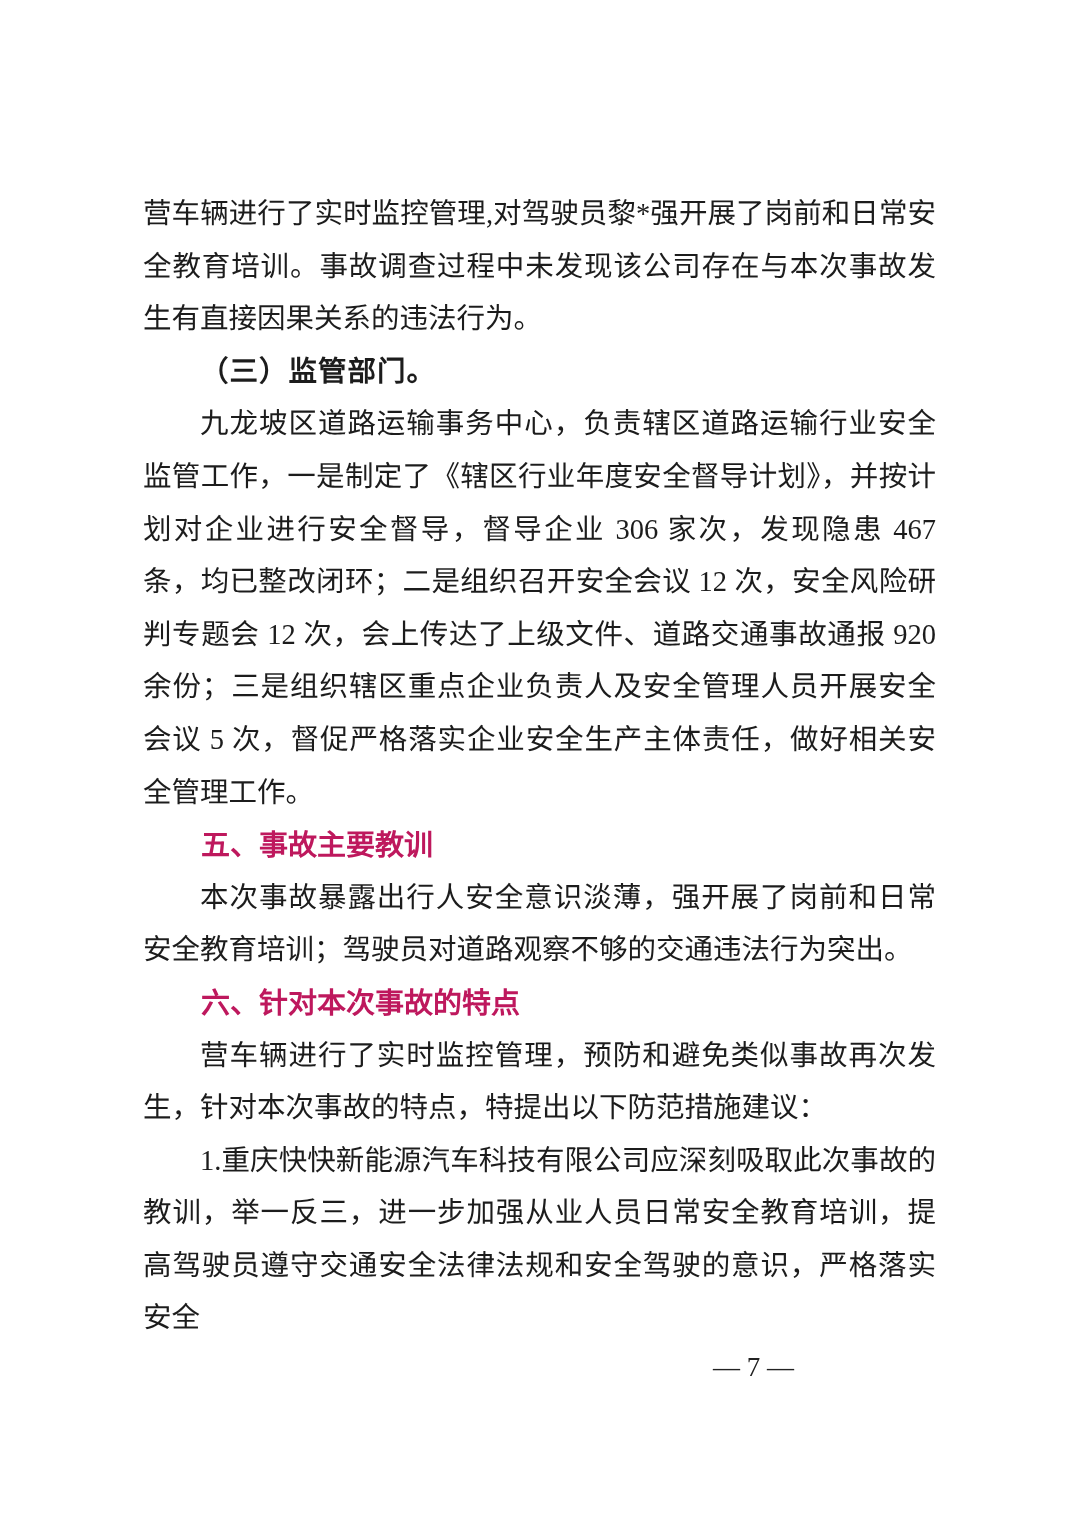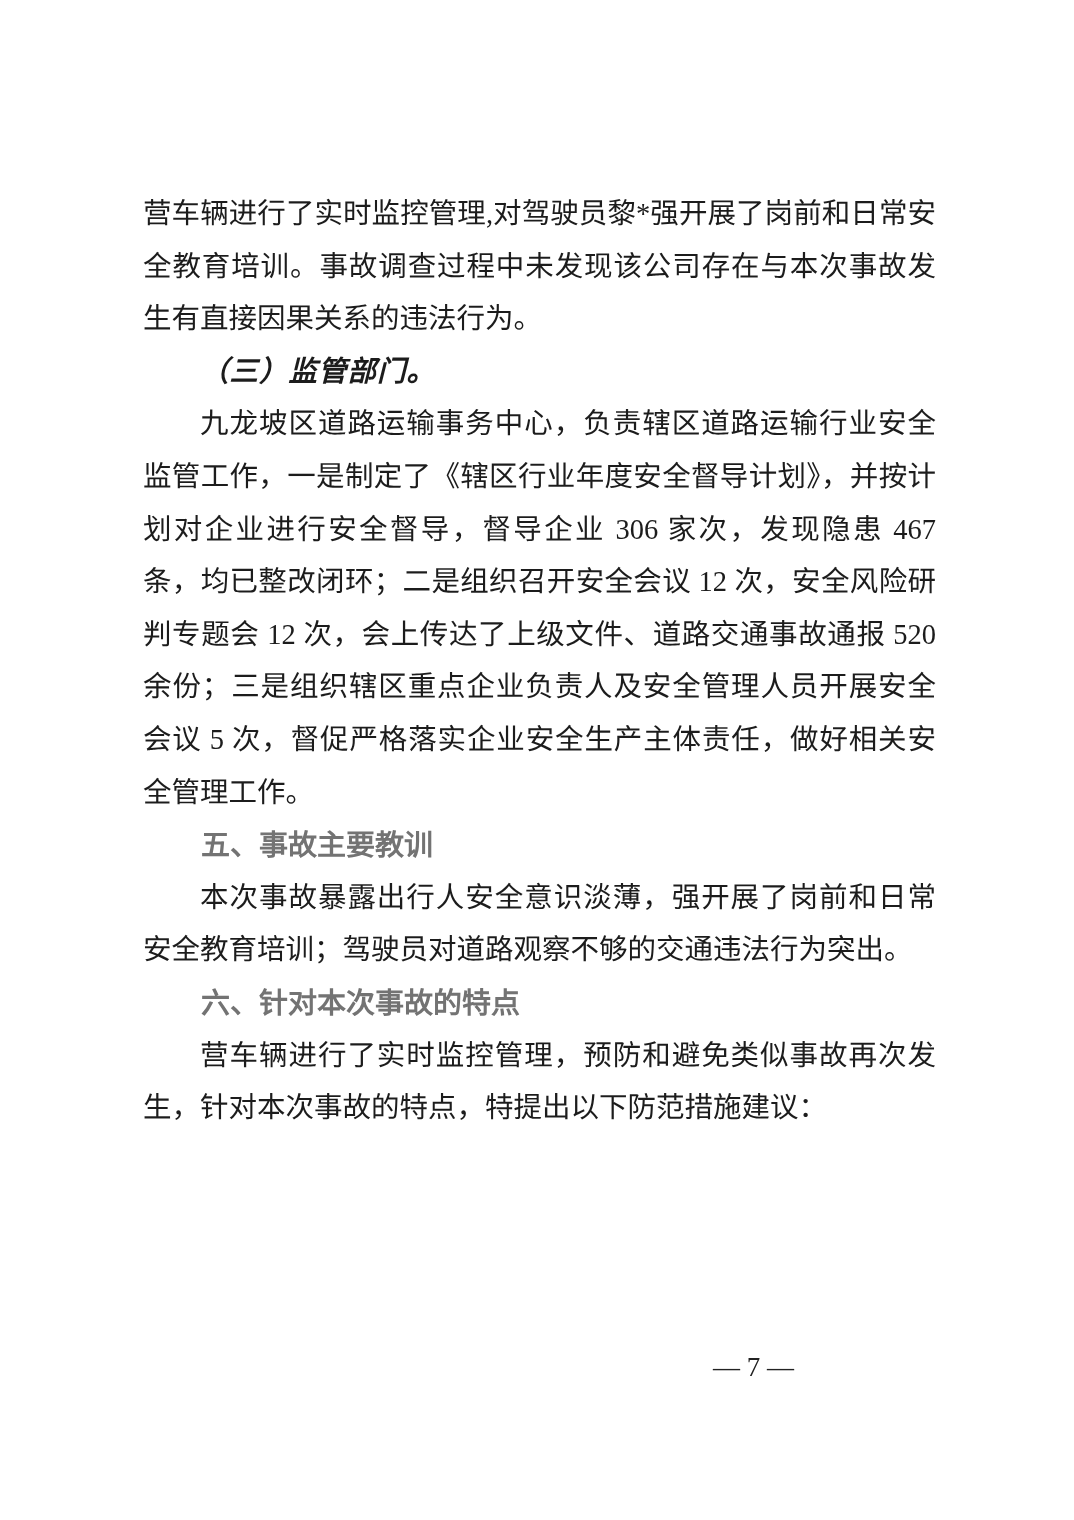--- a/index.html
+++ b/index.html
@@ -33,30 +33,29 @@
   .para.indent {
     text-indent: 2em;
   }
   .sub-heading {
     margin: 0;
     font-size: 28.5px;
     line-height: 52.6px;
     text-indent: 2em;
     font-weight: 600;
     letter-spacing: 1px;
-    font-style: italic;
   }
   .heading {
     margin: 0;
     font-size: 29px;
     line-height: 52.6px;
     text-indent: 2em;
     font-weight: bold;
     font-family: "Liberation Sans", "DejaVu Sans", sans-serif;
-    color: #737373;
+    color: #be185d;
   }
   .page-footer {
     position: absolute;
     top: 1347px;
     right: 139px;
     width: 400px;
     text-align: right;
     padding-right: 20px;
     box-sizing: border-box;
     font-size: 27px;
@@ -69,29 +68,30 @@
 <body>
 
 <div class="page">
 
   <div class="content">
 
     <p class="para">营车辆进行了实时监控管理,对驾驶员黎*强开展了岗前和日常安全教育培训。事故调查过程中未发现该公司存在与本次事故发生有直接因果关系的违法行为。</p>
 
     <p class="sub-heading">（三）监管部门。</p>
 
-    <p class="para indent">九龙坡区道路运输事务中心，负责辖区道路运输行业安全监管工作，一是制定了《辖区行业年度安全督导计划》，并按计划对企业进行安全督导，督导企业 306 家次，发现隐患 467 条，均已整改闭环；二是组织召开安全会议 12 次，安全风险研判专题会 12 次，会上传达了上级文件、道路交通事故通报 520 余份；三是组织辖区重点企业负责人及安全管理人员开展安全会议 5 次，督促严格落实企业安全生产主体责任，做好相关安全管理工作。</p>
+    <p class="para indent">九龙坡区道路运输事务中心，负责辖区道路运输行业安全监管工作，一是制定了《辖区行业年度安全督导计划》，并按计划对企业进行安全督导，督导企业 306 家次，发现隐患 467 条，均已整改闭环；二是组织召开安全会议 12 次，安全风险研判专题会 12 次，会上传达了上级文件、道路交通事故通报 920 余份；三是组织辖区重点企业负责人及安全管理人员开展安全会议 5 次，督促严格落实企业安全生产主体责任，做好相关安全管理工作。</p>
 
 
     <h2 class="heading">五、事故主要教训</h2>
 
     <p class="para indent">本次事故暴露出行人安全意识淡薄，强开展了岗前和日常安全教育培训；驾驶员对道路观察不够的交通违法行为突出。</p>
 
     <h2 class="heading">六、针对本次事故的特点</h2>
 
     <p class="para indent">营车辆进行了实时监控管理，预防和避免类似事故再次发生，针对本次事故的特点，特提出以下防范措施建议：</p>
 
+    <p class="para indent">1.重庆快快新能源汽车科技有限公司应深刻吸取此次事故的教训，举一反三，进一步加强从业人员日常安全教育培训，提高驾驶员遵守交通安全法律法规和安全驾驶的意识，严格落实安全</p>
 
   </div>
 
   <div class="page-footer">— 7 —</div>
 
 </div>
 
 </body></html>

